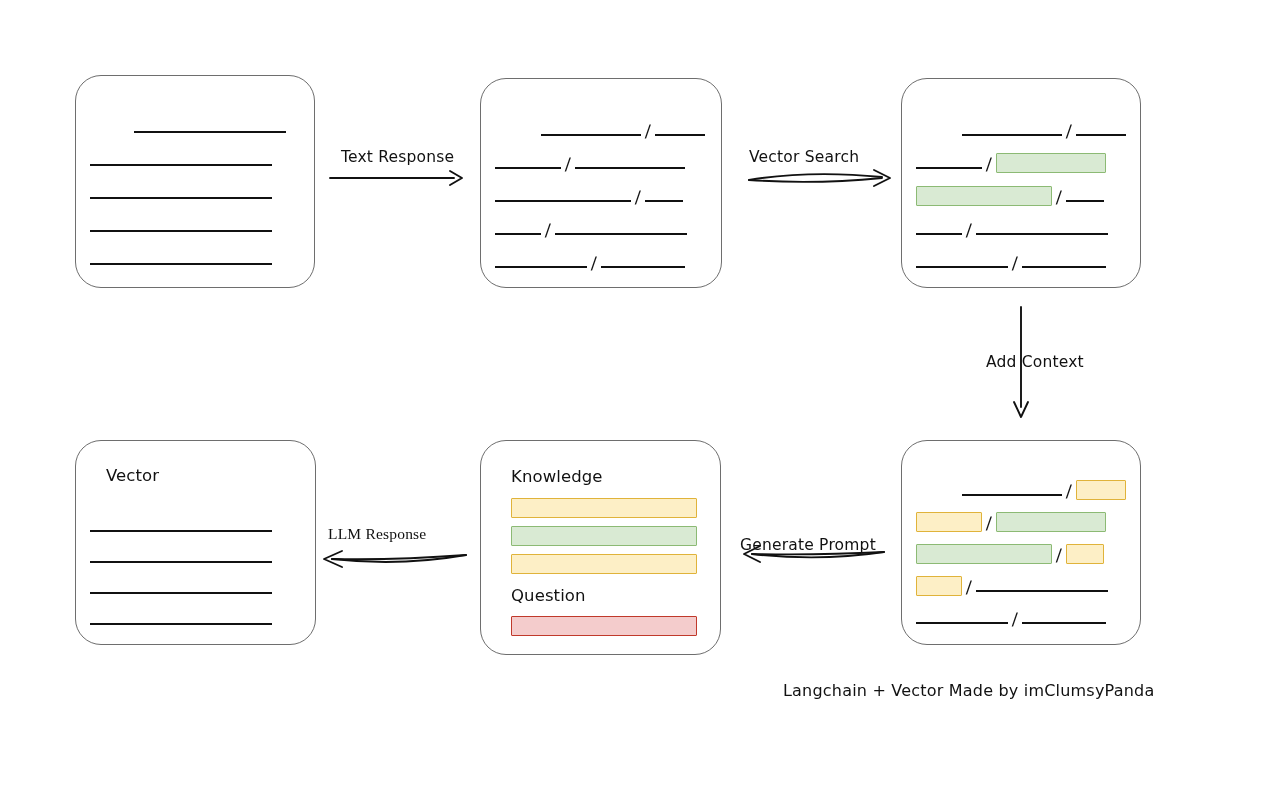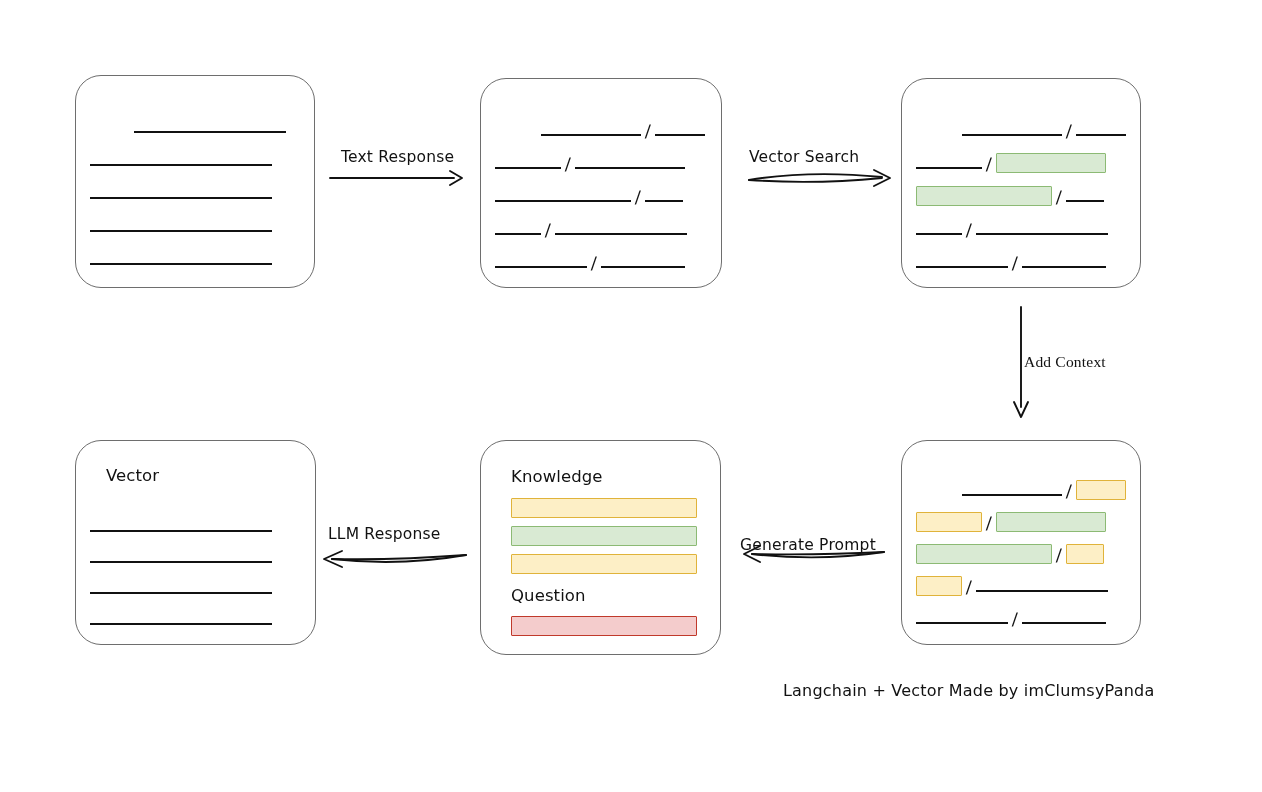--- a/index.html
+++ b/index.html
@@ -264,34 +264,34 @@
     <path d="M122,9 L134,16 L122,23" stroke="#111111" stroke-width="1.9" fill="none" stroke-linejoin="round" stroke-linecap="round"></path>
   </svg>
 
   <span class="edge-label" style="left:749px; top:148px;">Vector Search</span>
   <svg class="edge-svg" style="left:746px; top:162px;" width="150" height="32" viewBox="0 0 150 32">
     <path d="M3,18 C45,11 95,11 136,15" stroke="#111111" stroke-width="1.9" fill="none" stroke-linecap="round"></path>
     <path d="M3,18 C45,21 95,20 136,16" stroke="#111111" stroke-width="1.9" fill="none" stroke-linecap="round"></path>
     <path d="M128,8 L144,16 L128,24" stroke="#111111" stroke-width="1.9" fill="none" stroke-linejoin="round" stroke-linecap="round"></path>
   </svg>
 
-  <span class="edge-label" style="left:1024px; top:353px;font-family:Liberation Serif, serif;">Add Context</span>
+  <span class="edge-label" style="left:986px; top:353px;">Add Context</span>
   <svg class="edge-svg" style="left:1008px; top:305px;" width="30" height="115" viewBox="0 0 30 115">
     <path d="M13,2 L13,102" stroke="#111111" stroke-width="1.9" fill="none" stroke-linecap="round"></path>
     <path d="M6,97 L13,112 L20,97" stroke="#111111" stroke-width="1.9" fill="none" stroke-linejoin="round" stroke-linecap="round"></path>
   </svg>
 
   <span class="edge-label" style="left:740px; top:536px;">Generate Prompt</span>
   <svg class="edge-svg" style="left:736px; top:538px;" width="152" height="30" viewBox="0 0 152 30">
     <path d="M148,14 C108,20 60,21 16,16" stroke="#111111" stroke-width="1.9" fill="none" stroke-linecap="round"></path>
     <path d="M148,14 C108,16 60,17 16,16" stroke="#111111" stroke-width="1.9" fill="none" stroke-linecap="round"></path>
     <path d="M24,8 L8,16 L24,24" stroke="#111111" stroke-width="1.9" fill="none" stroke-linejoin="round" stroke-linecap="round"></path>
   </svg>
 
-  <span class="edge-label" style="left:328px; top:525px;">LLM Response</span>
+  <span class="edge-label" style="left:328px; top:525px;font-family:Liberation Serif, serif;">LLM Response</span>
   <svg class="edge-svg" style="left:318px; top:543px;" width="152" height="30" viewBox="0 0 152 30">
     <path d="M148,12 C108,19 60,21 14,16" stroke="#111111" stroke-width="1.9" fill="none" stroke-linecap="round"></path>
     <path d="M148,12 C108,15 60,17 14,16" stroke="#111111" stroke-width="1.9" fill="none" stroke-linecap="round"></path>
     <path d="M24,8 L6,16 L24,24" stroke="#111111" stroke-width="1.9" fill="none" stroke-linejoin="round" stroke-linecap="round"></path>
   </svg>
 
   <span class="footer-note" style="left:783px; top:681px;">Langchain + Vector Made by imClumsyPanda</span>
 
 </div>
 

